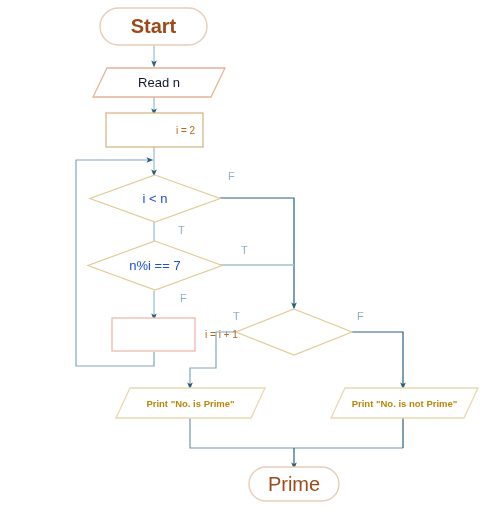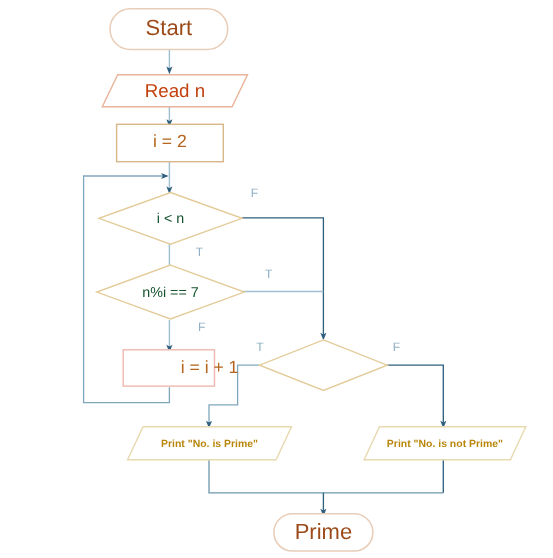--- a/index.html
+++ b/index.html
@@ -11,23 +11,23 @@
   }
   #canvas{position:relative;width:503px;height:507px;}
   #canvas svg{position:absolute;left:0;top:0;}
   .node-label{
     position:absolute;
     display:flex;align-items:center;justify-content:center;
     pointer-events:none;
     white-space:nowrap;
   }
   .t-start{color:#9c4a1a;font-size:20px;}
-  .t-io{color:#c2410c;font-size:17px;}
-  .t-proc{color:#b5651d;font-size:16px;}
-  .t-dec{color:#14532d;font-size:13px;}
+  .t-io{color:#0f172a;font-size:13px;}
+  .t-proc{color:#b5651d;font-size:10px;padding-left:31px;}
+  .t-dec{color:#1d4ed8;font-size:13px;}
   .t-print{color:#b8860b;font-size:9.5px;font-weight:bold;}
   .edge-label{position:absolute;color:#8fb0c4;font-size:11px;pointer-events:none;}
 </style>
 </head>
 <body>
 
 <div id="canvas">
 
   <svg width="503" height="507">
     <defs>
@@ -79,21 +79,21 @@
 
     <polygon points="294,309 352,332 294,355 236,332" fill="#ffffff" stroke="#e3cc9a" stroke-width="1.3"></polygon>
 
     <polygon points="130,388 265,388 251,418 116,418" fill="#ffffff" stroke="#e8d9b0" stroke-width="1.3"></polygon>
 
     <polygon points="345,388 478,388 464,418 331,418" fill="#ffffff" stroke="#e8d9b0" stroke-width="1.3"></polygon>
 
     <rect x="249" y="467" width="90" height="34" rx="17" ry="17" fill="#ffffff" stroke="#e8cdb8" stroke-width="1.4"></rect>
   </svg>
 
-  <div class="node-label t-start" style="left:100px;top:8px;width:107px;height:37px;">Start</div>
+  <div class="node-label t-start" style="left:100px;top:8px;width:107px;height:37px;font-weight:bold;">Start</div>
 
   <div class="node-label t-io" style="left:93px;top:68px;width:132px;height:29px;">Read n</div>
 
   <div class="node-label t-proc" style="left:106px;top:113px;width:97px;height:34px;">i = 2</div>
 
   <div class="node-label t-dec" style="left:90px;top:175px;width:130px;height:47px;">i &lt; n</div>
 
   <div class="node-label t-dec" style="left:88px;top:241px;width:134px;height:49px;">n%i == 7</div>
 
   <div class="node-label t-proc" style="left:112px;top:318px;width:83px;height:33px;margin-left:37px;">i = i + 1</div>

